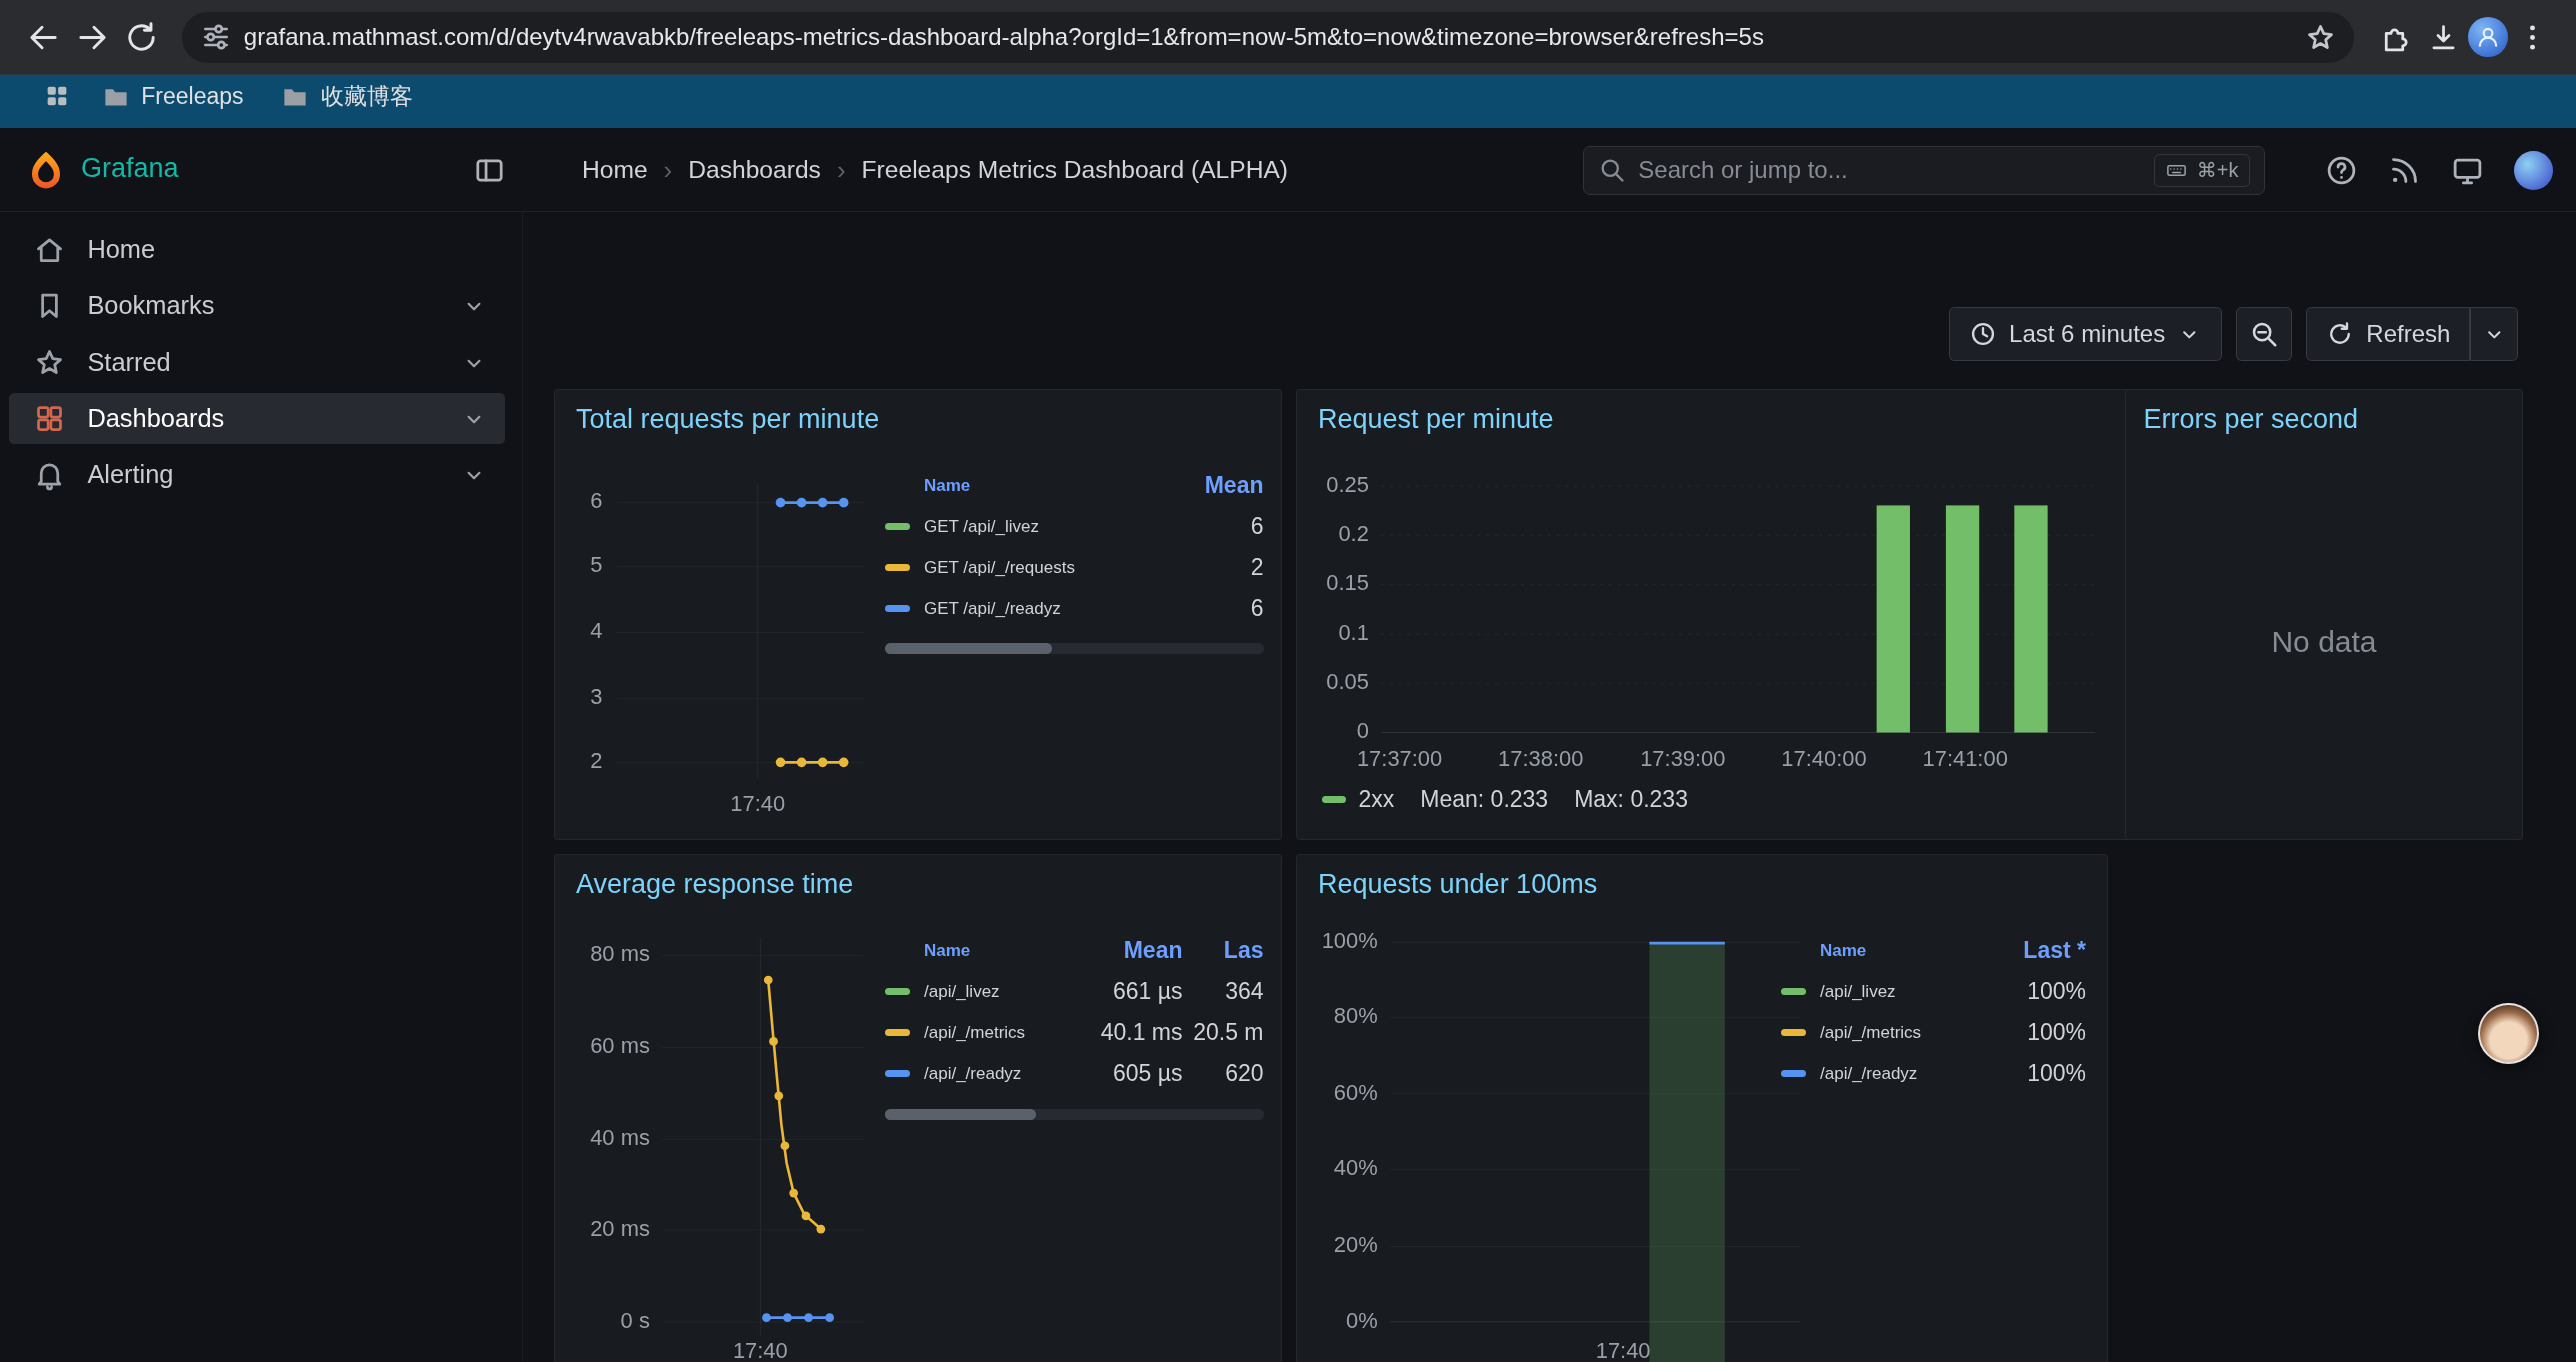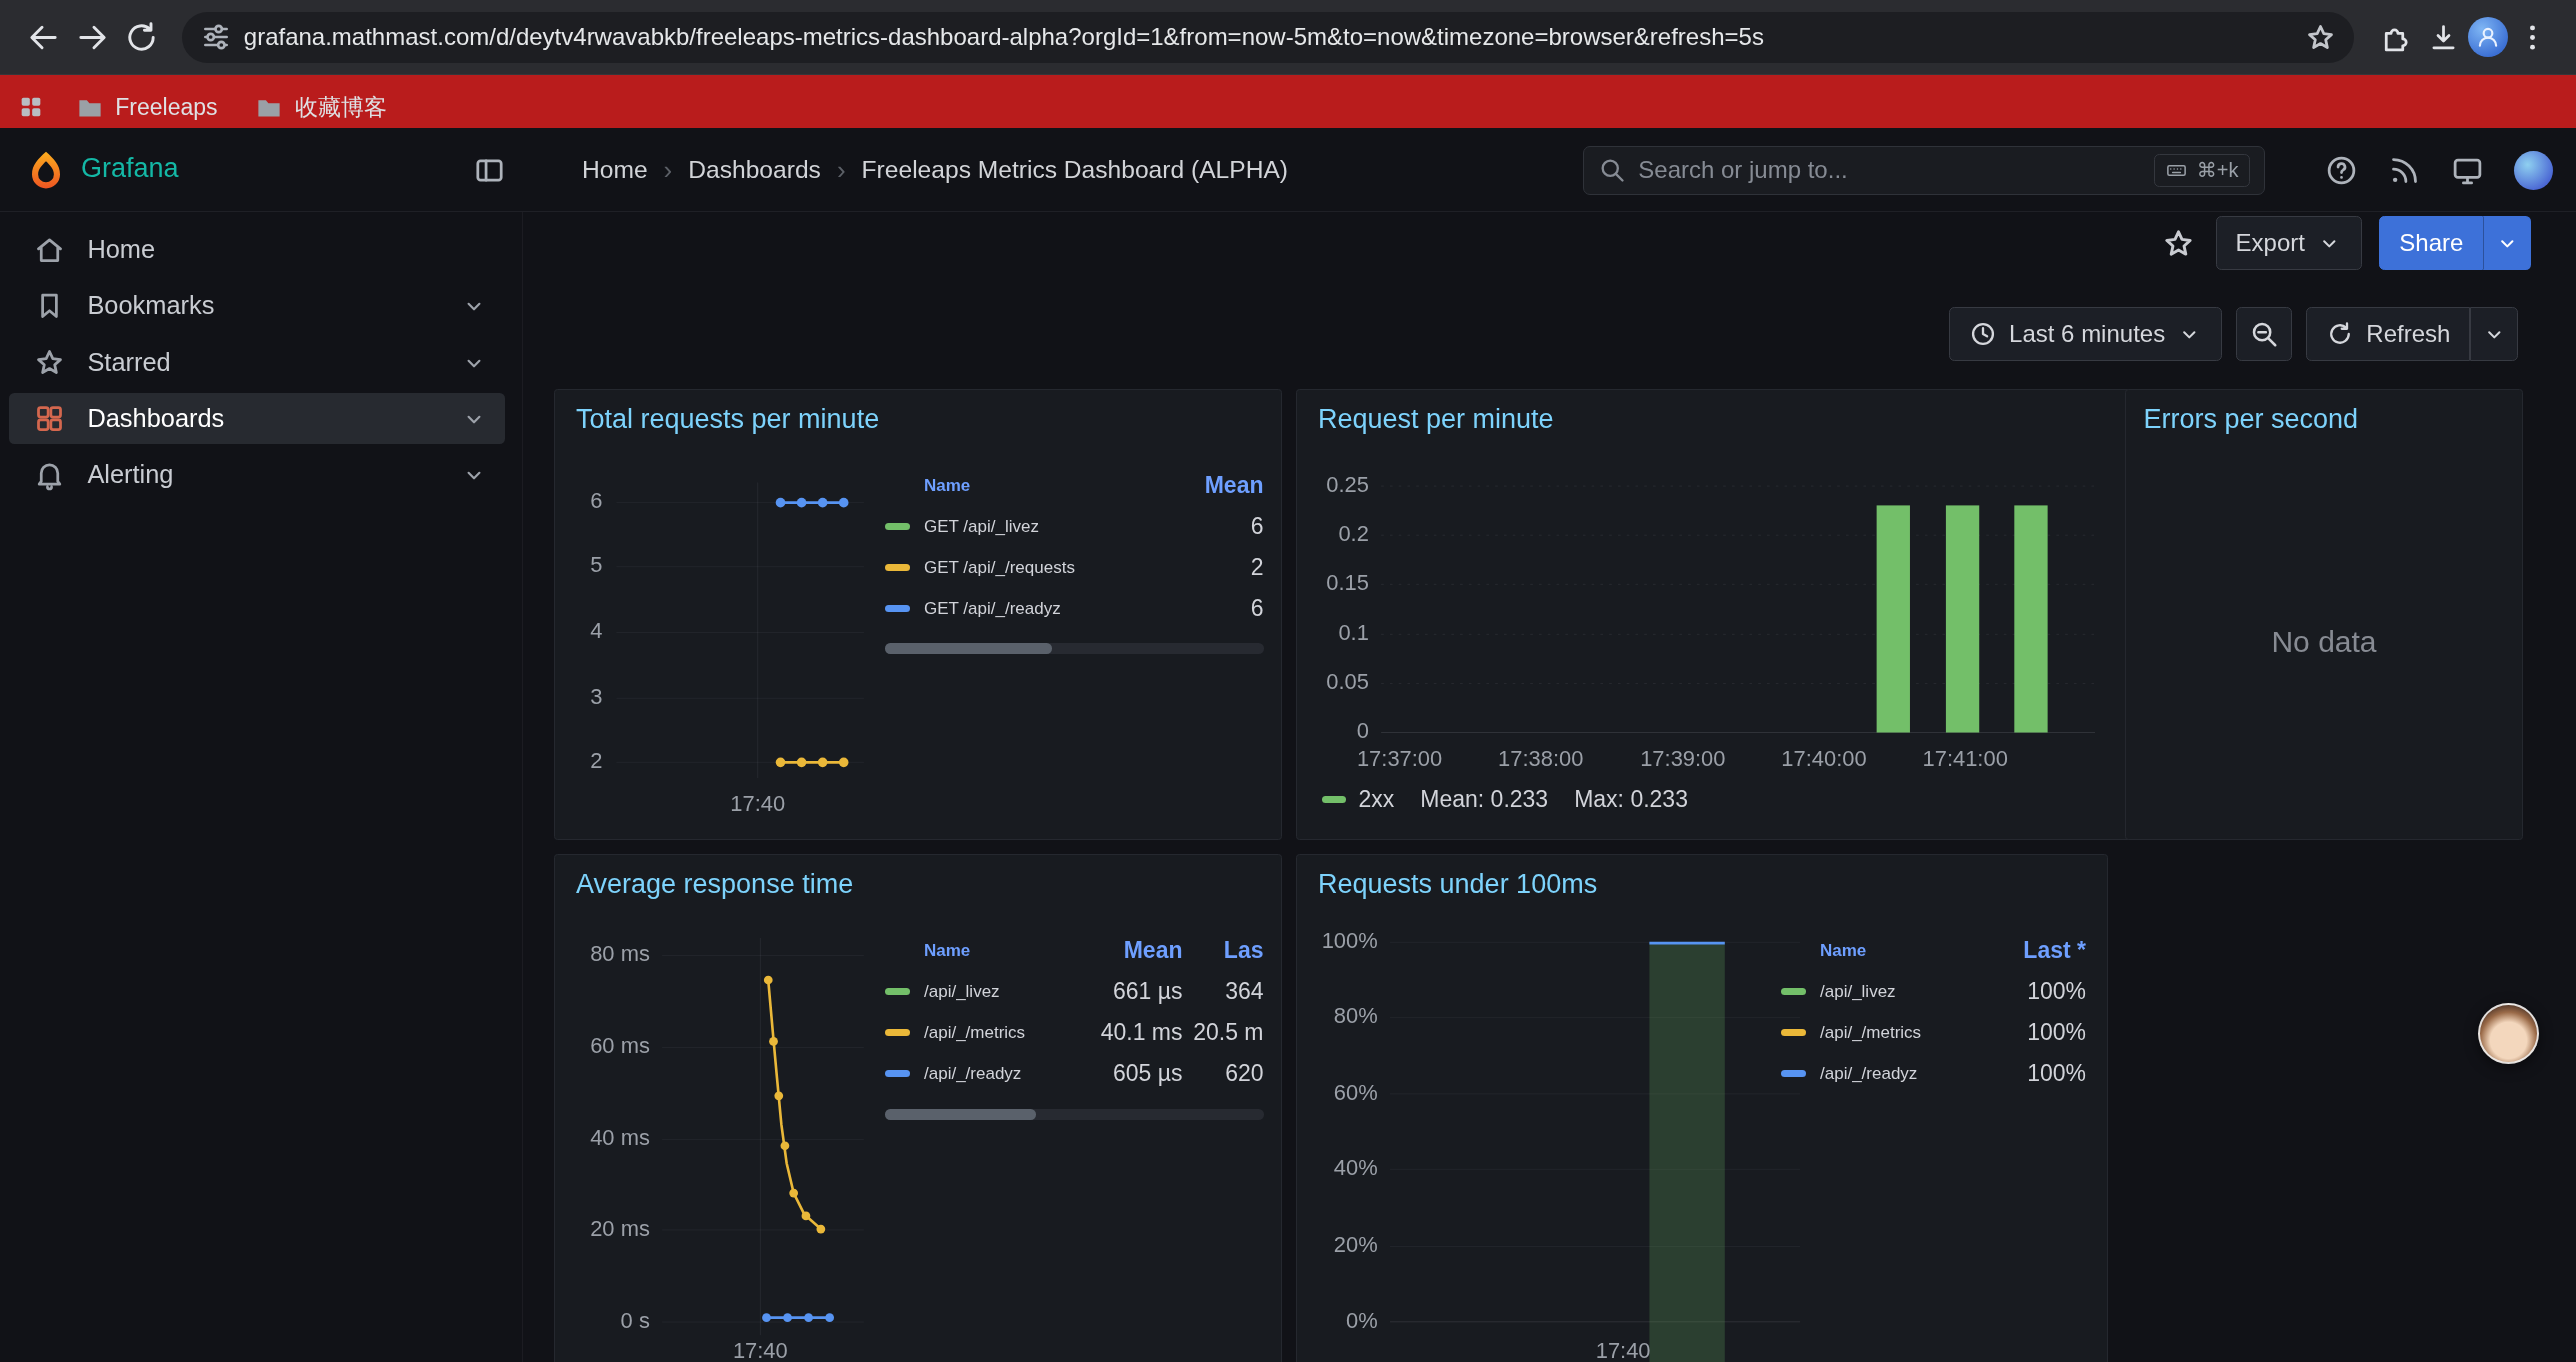--- a/index.html
+++ b/index.html
@@ -16,21 +16,21 @@
   .omnibox { flex:1; height:51px; margin:0 16px; background:#1d1e22; border-radius:25.4px;
     display:flex; align-items:center; padding:0 17.5px; min-width:0; }
   .omni-url { flex:1; color:#e6e8ea; font-size:24px; white-space:nowrap; overflow:hidden;
     text-overflow:ellipsis; margin-left:12.3px; }
   .chrome-avatar { width:40px; height:40px; border-radius:50%;
     background:radial-gradient(circle at 35% 30%, #7fb6f4, #3b6fd4 75%);
     display:flex; align-items:center; justify-content:center; color:#eaf2ff; flex:none; }
 
   
   .bookmarks-bar { position:absolute; left:0; top:74px; width:2576px; height:54px;
-    background:#b91c1c; display:flex; align-items:flex-end; padding:0 10px; gap:8.8px;
+    background:#0c4a6e; display:flex; align-items:flex-start; padding:0 36px; gap:8.8px;
     border-top:0.9px solid #35363a; }
   .bm-item { display:flex; align-items:center; gap:10.5px; height:42px; padding:0 14px;
     border-radius:21px; color:#dfe1e4; font-size:23px; }
   .folder-ic { width:30px; height:30px; flex:none; }
 
   
   .grafana { position:absolute; left:0; top:128px; width:2576px; height:1235px;
     background:#111217; overflow:hidden; }
   .g-header { position:absolute; left:0; top:0; width:2576px; height:84px;
     border-bottom:0.9px solid rgba(204,204,220,0.08); }
@@ -297,43 +297,20 @@
         <svg class="ic s-ic" viewBox="0 0 24 24">
             <path d="M6 17 V11 a6 6 0 0 1 12 0 V17 L19.5 19 H4.5 Z M10.5 21 a1.5 1.5 0 0 0 3 0"></path>
           </svg>
         <span class="s-label">Alerting</span>
         <svg class="ic chev" viewBox="0 0 24 24">
             <path d="M7 10 L12 15 L17 10"></path>
           </svg>
       </div>
     </div>
 
-    <div class="actions-row">
-      <div class="star-btn">
-        <svg class="ic" width="35" height="35" viewBox="0 0 24 24">
-            <path d="M12 4 L14.4 9.2 L20 9.9 L15.8 13.7 L17 19.3 L12 16.4 L7 19.3 L8.2 13.7 L4 9.9 L9.6 9.2 Z"></path>
-          </svg>
-      </div>
-      <div class="g-btn">
-        <span>Export</span>
-        <svg class="ic" width="24.6" height="24.6" viewBox="0 0 24 24">
-            <path d="M7 10 L12 15 L17 10"></path>
-          </svg>
-      </div>
-      <div class="split">
-        <div class="g-btn btn-blue seg-main">
-          <span>Share</span>
-        </div>
-        <div class="g-btn btn-blue seg-drop">
-          <svg class="ic" width="24.6" height="24.6" viewBox="0 0 24 24">
-              <path d="M7 10 L12 15 L17 10"></path>
-            </svg>
-        </div>
-      </div>
-    </div>
 
     <div class="time-row">
       <div class="g-btn">
         <svg class="ic" width="28" height="28" viewBox="0 0 24 24">
             <circle cx="12" cy="12" r="8.5"></circle>
             <path d="M12 7 V12 L15.5 14"></path>
           </svg>
         <span>Last 6 minutes</span>
         <svg class="ic" width="24.6" height="24.6" viewBox="0 0 24 24">
             <path d="M7 10 L12 15 L17 10"></path>

